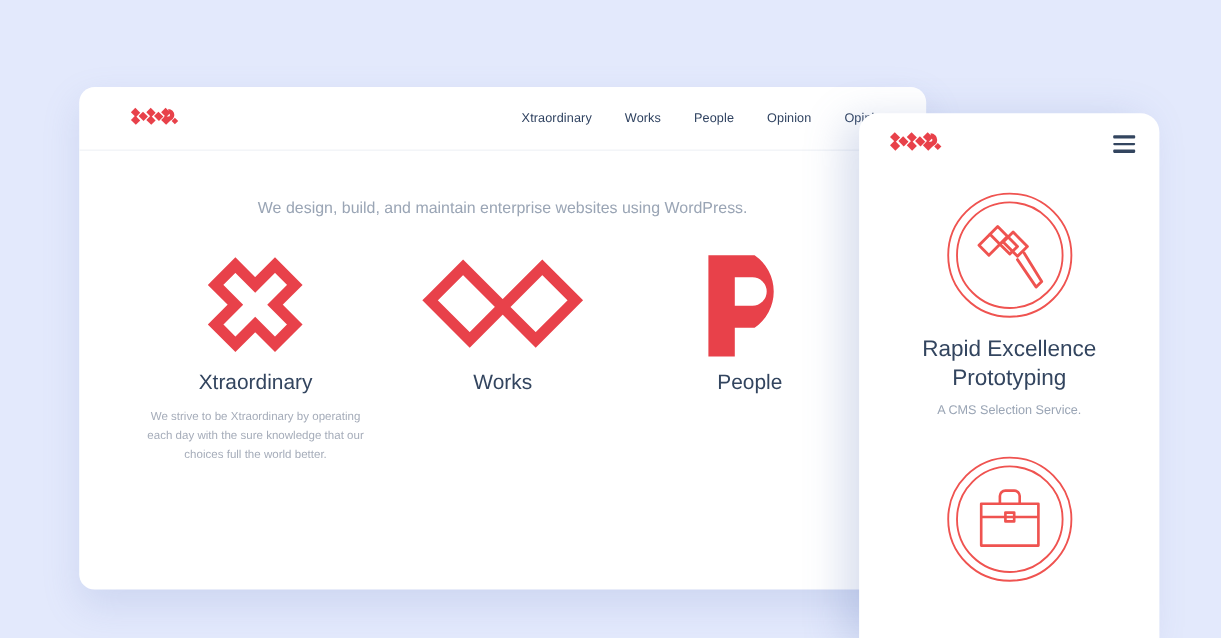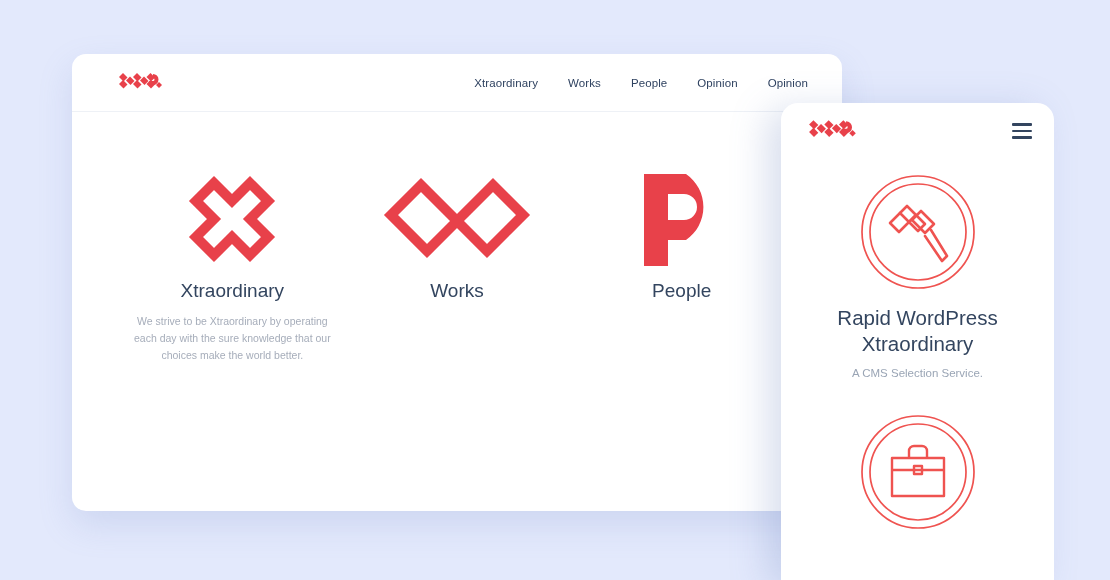--- a/index.html
+++ b/index.html
@@ -12,21 +12,21 @@
     background: #e3e9fc;
     font-family: "Liberation Sans", sans-serif;
     overflow: hidden;
     position: relative;
   }
 
   
   .desktop-card {
     position: absolute;
     left: 72px;
-    top: 54px;
+    top: 79px;
     width: 770px;
     height: 457px;
     background: #ffffff;
     border-radius: 14px;
     box-shadow: 0 14px 34px rgba(120,140,200,0.20);
     overflow: hidden;
   }
 
   .desktop-header {
     height: 58px;
@@ -196,31 +196,32 @@
     <div class="nav">
       <div class="nav-item">Xtraordinary</div>
       <div class="nav-item">Works</div>
       <div class="nav-item">People</div>
       <div class="nav-item">Opinion</div>
       <div class="nav-item">Opinion</div>
     </div>
   </div>
 
   <div class="desktop-body">
+    <p class="hero-sub">We design, build, and maintain enterprise websites using WordPress.</p>
 
     <div class="features">
 
       <div class="feature">
         <div class="feature-icon">
           <svg width="96" height="98" viewBox="0 0 96 98">
             <path d="M12 30 L30 12 L48 30 L66 12 L84 30 L66 48 L84 66 L66 84 L48 66 L30 84 L12 66 L30 48 Z" fill="none" stroke="#e8414a" stroke-width="10" stroke-linejoin="miter"></path>
           </svg>
         </div>
         <div class="feature-title">Xtraordinary</div>
-        <div class="feature-desc">We strive to be Xtraordinary by operating each day with the sure knowledge that our choices make the world better.</div>
+        <div class="feature-desc">We strive to be Xtraordinary by operating each day with the sure knowledge that our choices full the world better.</div>
       </div>
 
       <div class="feature">
         <div class="feature-icon">
           <svg width="148" height="86" viewBox="0 0 148 86">
             <path d="M8 38 L38 8 L74 44 L110 8 L140 38 L104 74 L74 44 L44 74 Z" fill="none" stroke="#e8414a" stroke-width="10" stroke-linejoin="miter"></path>
           </svg>
         </div>
         <div class="feature-title">Works</div>
       </div>
@@ -274,21 +275,21 @@
           <circle cx="59" cy="59" r="48" fill="none" stroke="#ef5350" stroke-width="1.7"></circle>
           <g fill="none" stroke="#ef5350" stroke-width="2.6" stroke-linejoin="round" stroke-linecap="round">
             <path d="M48 33 L57 42 L50 49 L41 40 Z"></path>
             <path d="M41 40 L31 50 L40 59 L50 49"></path>
             <path d="M66 51 L57 42 L50 49 L59 58 Z"></path>
             <path d="M62 38 L53 47 L66 60 L75 51 Z"></path>
             <path d="M72 57 L88 83 L83 88 L66 63"></path>
           </g>
         </svg>
       </div>
-      <div class="m-title">Rapid WordPress Xtraordinary</div>
+      <div class="m-title">Rapid Excellence Prototyping</div>
       <div class="m-sub">A CMS Selection Service.</div>
     </div>
 
     <div class="m-block-2">
       <div class="m-icon">
         <svg width="118" height="118" viewBox="0 0 118 118">
           <circle cx="59" cy="59" r="56" fill="none" stroke="#ef5350" stroke-width="1.7"></circle>
           <circle cx="59" cy="59" r="48" fill="none" stroke="#ef5350" stroke-width="1.7"></circle>
           <g fill="none" stroke="#ef5350" stroke-width="2.4" stroke-linejoin="round">
             <rect x="33" y="45" width="52" height="38"></rect>

